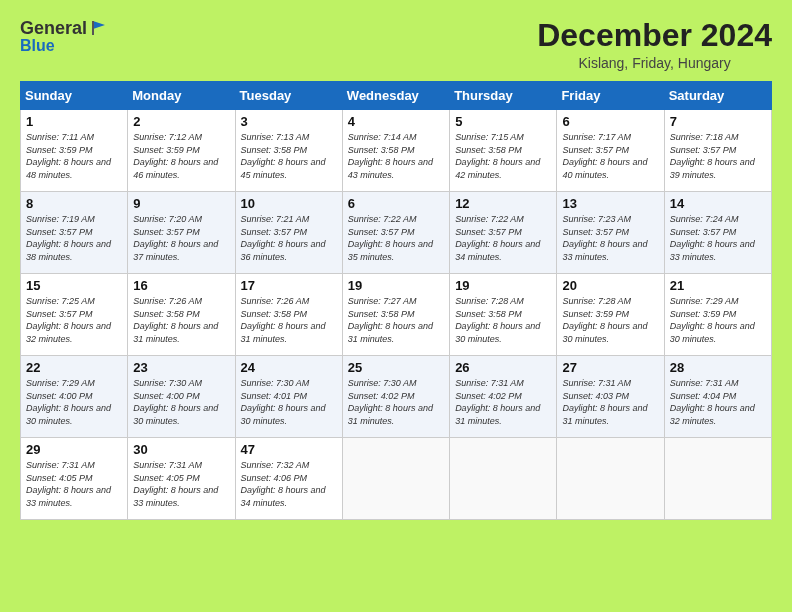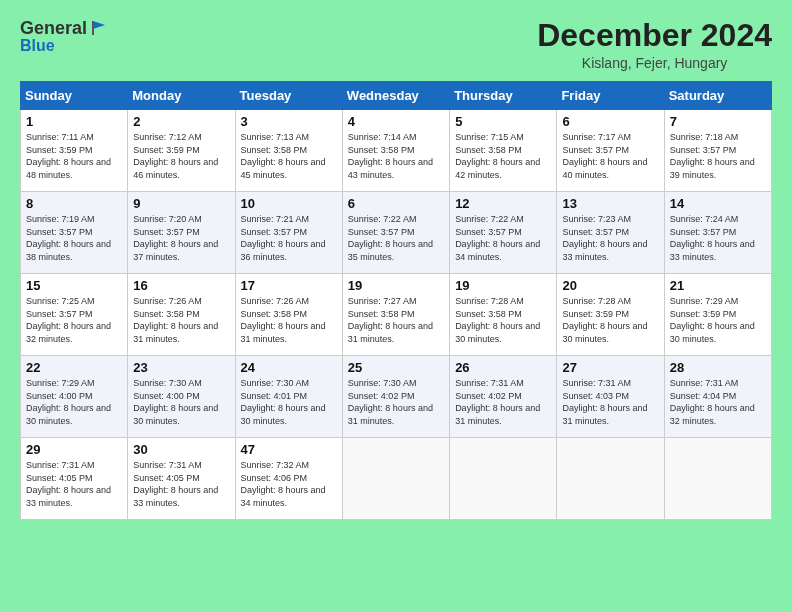--- a/index.html
+++ b/index.html
@@ -7,21 +7,21 @@
       font-family: Arial, sans-serif;
       background: #fff;
       width: 792px;
       height: 612px;
       overflow: hidden;
     }
     .page {
       width: 792px;
       min-height: 612px;
       padding: 18px 20px 10px 20px;
-      background: #86efac;
+      background: #bef264;
     }
     .header {
       display: flex;
       justify-content: space-between;
       align-items: flex-start;
       margin-bottom: 10px;
     }
     .logo {
       display: flex;
       flex-direction: column;
@@ -71,20 +71,21 @@
       font-size: 13px;
       font-weight: bold;
       color: #111;
       display: block;
       margin-bottom: 2px;
     }
     .cell-text {
       font-size: 9px;
       color: #333;
       line-height: 1.4;
+      font-style: italic;
     }
     .empty-cell {
       background: #f9f9f9 !important;
     }
   </style>
 </head>
 <body>
 
 <div class="page">
   <div class="header">
@@ -93,21 +94,21 @@
         <span style="font-size:18px;font-weight:bold;color:#333;">General</span>
         <svg width="18" height="18" viewBox="0 0 18 18" style="margin-left:2px;margin-top:-2px;">
           <polygon points="4,2 16,6 4,10" fill="#1a6bbf"></polygon>
           <rect x="3" y="2" width="2" height="14" fill="#555"></rect>
         </svg>
       </div>
       <span style="font-size:16px;font-weight:bold;color:#1a6bbf;margin-top:-2px;">Blue</span>
     </div>
     <div class="title-block">
       <div class="month-title">December 2024</div>
-      <div class="location">Kislang, Fejer, Hungary</div>
+      <div class="location">Kislang, Friday, Hungary</div>
     </div>
   </div>
 
   <table class="calendar">
     <thead>
       <tr>
         <th>Sunday</th>
         <th>Monday</th>
         <th>Tuesday</th>
         <th>Wednesday</th>

